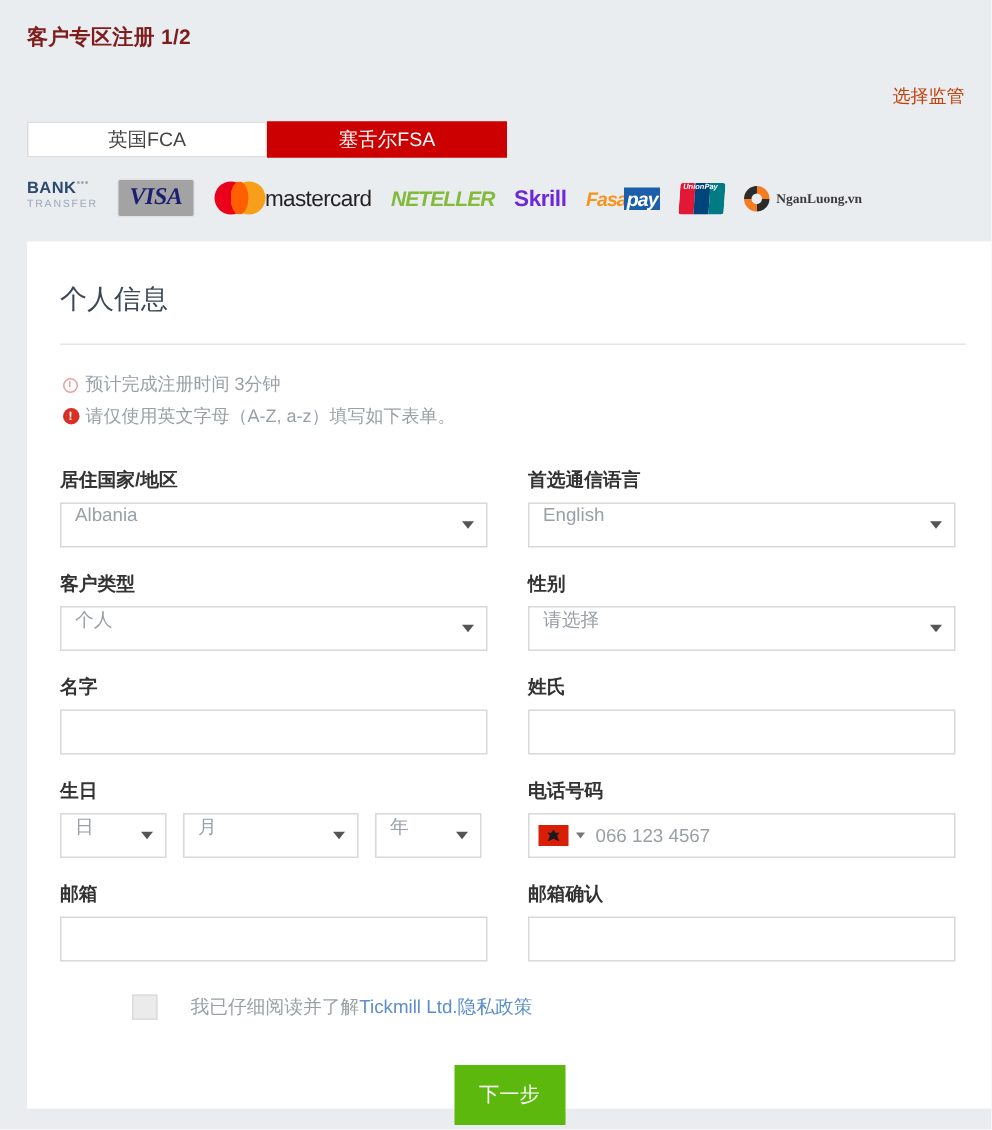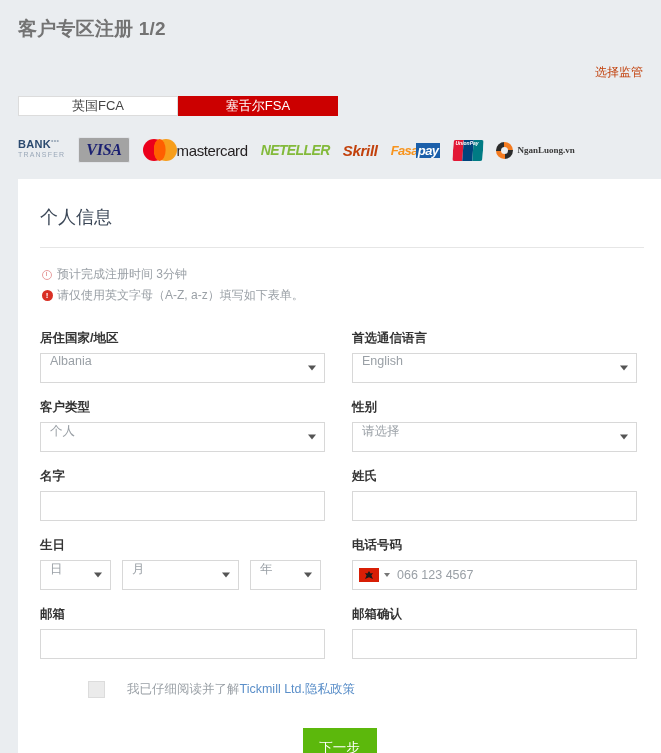--- a/index.html
+++ b/index.html
@@ -8,26 +8,26 @@
     width: 661px; height: 753px;
     background: #eaedf0;
     font-family: "Liberation Sans", "DejaVu Sans", sans-serif;
     color: #333;
     overflow: hidden;
   }
 
   
   .page-head { padding: 10px 18px 0 18px; background: #eaedf0; }
   .page-title {
-    font-size: 19px; font-weight: bold; color: #737373;
+    font-size: 14px; font-weight: bold; color: #7f1d1d;
     margin: 6px 0 22px 0; letter-spacing: .2px;
   }
   .reg-label { font-size: 12px; color: #c2410c; margin-bottom: 8px; text-align: right; }
 
-  .reg-tabs { display: flex; width: 320px; height: 34px; align-items: center; }
+  .reg-tabs { display: flex; width: 320px; height: 24px; }
   .reg-tab {
     flex: 1; display: flex; align-items: center; justify-content: center;
     font-size: 13px; cursor: pointer; user-select: none;
   }
   .reg-tab.inactive { background: #fff; color: #444; border: 1px solid #dcdcdc; }
   .reg-tab.active { background: #cc0000; color: #fff; border: 1px solid #cc0000; }
 
   
   .pay-row {
     display: flex; align-items: center; gap: 13px;
@@ -57,21 +57,21 @@
   .mc-circles .c-mid {
     left: 11px; width: 12px; background: #ff5f00; border-radius: 0;
     height: 22px; clip-path: ellipse(6px 11px at 50% 50%);
   }
   .lg-mc .mc-word { font-size: 15px; color: #231f20; letter-spacing: -.4px; }
 
   .lg-net {
     font-size: 14px; font-weight: bold; font-style: italic; color: #83ba3b;
     letter-spacing: -.6px;
   }
-  .lg-skrill { font-size: 15px; font-weight: bold; color: #c2410c; letter-spacing: -.3px; font-style: italic; }
+  .lg-skrill { font-size: 15px; font-weight: bold; color: #6d28d9; letter-spacing: -.3px; }
 
   .lg-fasa { position: relative; }
   .lg-fasa .f1 {
     font-size: 13px; font-weight: bold; font-style: italic; color: #f7941e;
     letter-spacing: -.6px;
   }
   .lg-fasa .f2 {
     font-size: 13px; font-weight: bold; font-style: italic; color: #fff;
     background: #1b5faa; padding: 0 2px; letter-spacing: -.6px; margin-left: -2px;
   }

